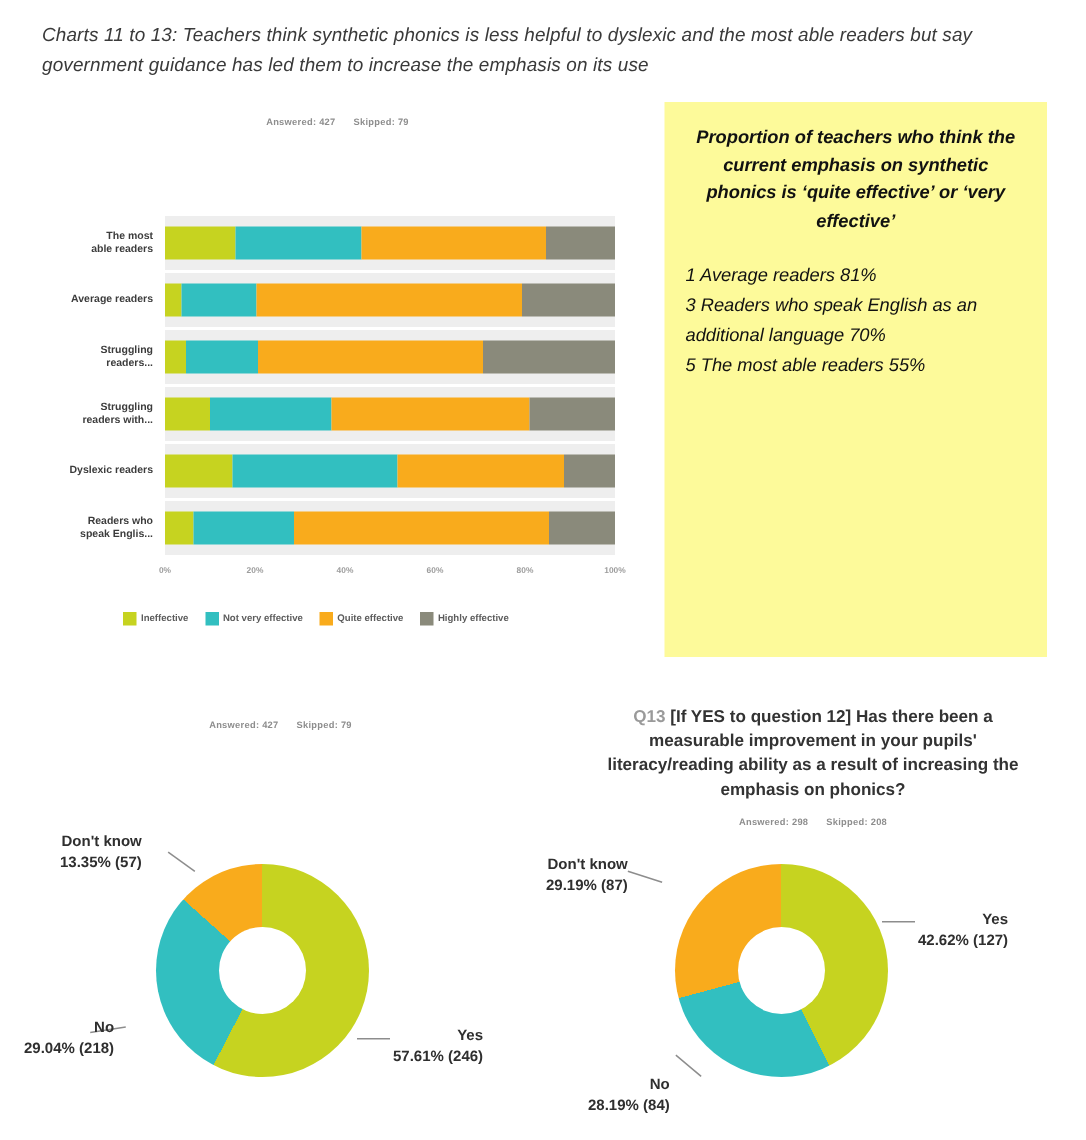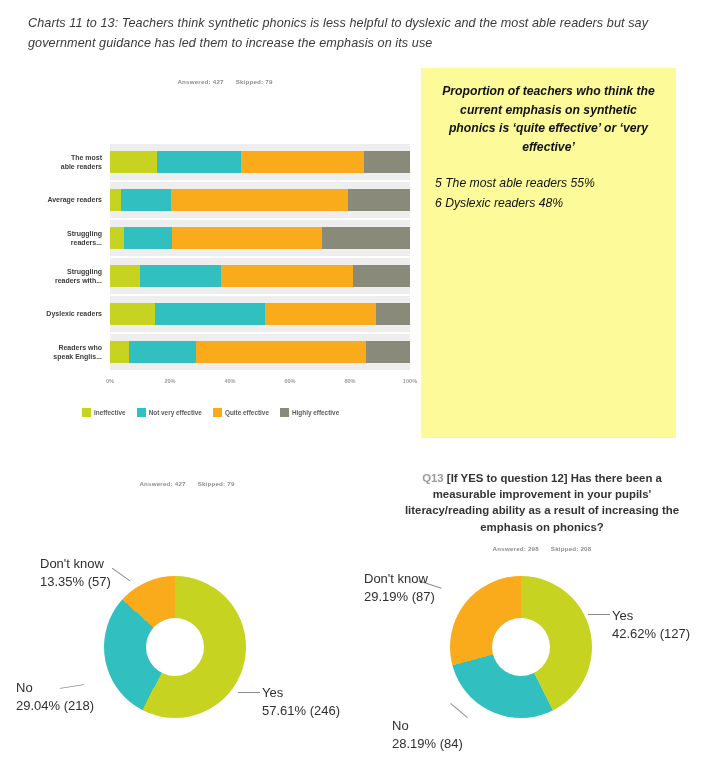--- a/index.html
+++ b/index.html
@@ -139,21 +139,21 @@
     font-size: 6.4px;
     font-weight: bold;
     color: #5c5c5c;
   }
   .leg-item { display: flex; align-items: center; gap: 3px; white-space: nowrap; }
   .leg-swatch { width: 9px; height: 9px; display: block; }
 
   
   #callout {
     position: absolute;
-    left: 421px;
+    left: 443px;
     top: 68px;
     width: 255px;
     height: 370px;
     background: #fdfa9a;
     padding: 14px 14px 0 14px;
   }
   #callout-title {
     font-size: 12.2px;
     font-weight: bold;
     font-style: italic;
@@ -193,25 +193,26 @@
     position: absolute;
     width: 58px;
     height: 58px;
     border-radius: 50%;
     background: #ffffff;
     left: 42px;
     top: 42px;
   }
   .dlabel {
     position: absolute;
-    font-size: 13px;
-    font-weight: normal;
+    font-size: 10px;
+    font-weight: bold;
     color: #2f2f2f;
     line-height: 1.42;
     white-space: nowrap;
+    text-align: right;
   }
   .leader {
     position: absolute;
     background: #8d8d8d;
     height: 1px;
   }
 </style>
 </head>
 <body>
 
@@ -338,22 +339,23 @@
       <div class="leg-item">
         <span class="leg-swatch" style="background: rgb(138, 138, 123);"></span>
         <span>Highly effective</span>
       </div>
     </div>
 </div>
 
 <div id="callout">
   <div id="callout-title">Proportion of teachers who think the current emphasis on synthetic phonics is ‘quite effective’ or ‘very effective’</div>
   <div id="callout-list">
+      <div>1 Average readers 81%</div>
+      <div>3 Readers who speak English as an additional language 70%</div>
       <div>5 The most able readers 55%</div>
-      <div>6 Dyslexic readers 48%</div>
     </div>
 </div>
 
 <div id="q12-panel" class="donut-panel">
   <div class="sm-sub">
     <span>Answered: 427</span>
     <span>Skipped: 79</span>
   </div>
   <div class="donut-wrap">
     <div class="donut" id="q12-donut" style="left: 92px; top: 24px; background: conic-gradient(rgb(198, 211, 32) 0deg, rgb(198, 211, 32) 207.4deg, rgb(50, 191, 192) 207.4deg, rgb(50, 191, 192) 311.94deg, rgb(249, 171, 28) 311.94deg, rgb(249, 171, 28) 360deg);">

